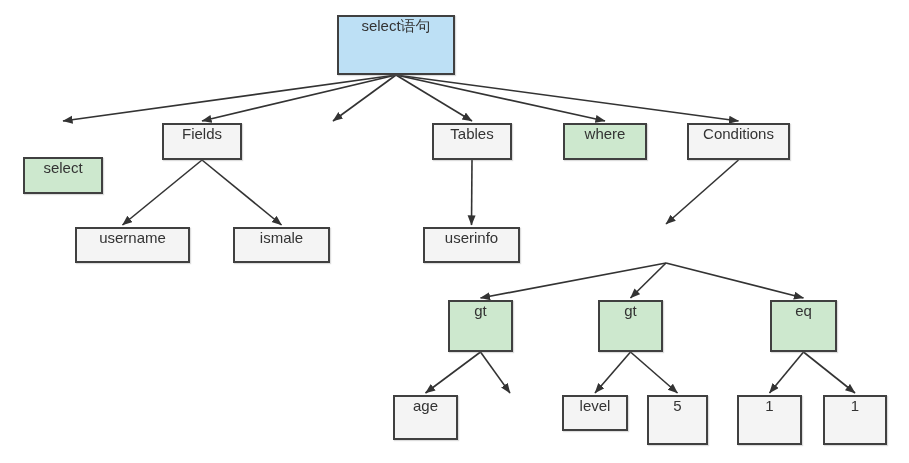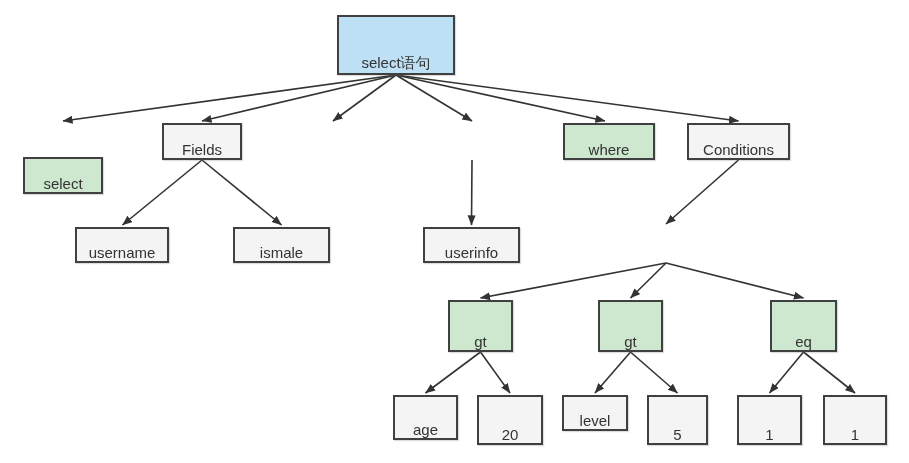--- a/index.html
+++ b/index.html
@@ -24,21 +24,21 @@
   #nodes-layer {
     position: absolute;
     left: 0; top: 0;
     width: 909px; height: 463px;
   }
   .node {
     position: absolute;
     box-sizing: border-box;
     border: 2px solid var(--border, #404040);
     display: flex;
-    align-items: flex-end;
+    align-items: flex-start;
     justify-content: center;
     font-size: 15px;
     color: var(--text, #333333);
     box-shadow: 1px 1px 1px rgba(120,120,120,0.25);
     white-space: nowrap;
   }
   .node.root    { background: var(--root-fill, #bde0f5); }
   .node.keyword { background: var(--keyword-fill, #cde8ce); }
   .node.plain   { background: var(--plain-fill, #f4f4f4); }
 </style>
@@ -77,50 +77,50 @@
   <div id="nodes-layer">
       <div class="node root" style="left: 337px; top: 15px; width: 118px; height: 60px;">
         <span>select语句</span>
       </div>
       <div class="node keyword" style="left: 23px; top: 123px; width: 80px; height: 37px; margin-top: 34px;">
         <span>select</span>
       </div>
       <div class="node plain" style="left: 162px; top: 123px; width: 80px; height: 37px;">
         <span>Fields</span>
       </div>
-      <div class="node keyword" style="left: 563px; top: 123px; width: 92px; height: 37px;">
+      <div class="node plain" style="left: 432px; top: 123px; width: 80px; height: 37px;">
+        <span>Tables</span>
+      </div>
+      <div class="node keyword" style="left: 563px; top: 123px; width: 84px; height: 37px;">
         <span>where</span>
       </div>
       <div class="node plain" style="left: 687px; top: 123px; width: 103px; height: 37px;">
         <span>Conditions</span>
       </div>
-      <div class="node plain" style="left: 75px; top: 227px; width: 94px; height: 36px;">
+      <div class="node plain" style="left: 75px; top: 227px; width: 115px; height: 36px;">
         <span>username</span>
       </div>
       <div class="node plain" style="left: 423px; top: 227px; width: 97px; height: 36px;">
         <span>userinfo</span>
       </div>
       <div class="node plain" style="left: 233px; top: 227px; width: 97px; height: 36px;">
         <span>ismale</span>
       </div>
       <div class="node keyword" style="left: 448px; top: 300px; width: 65px; height: 52px;">
         <span>gt</span>
       </div>
       <div class="node keyword" style="left: 598px; top: 300px; width: 65px; height: 52px;">
         <span>gt</span>
       </div>
       <div class="node keyword" style="left: 770px; top: 300px; width: 67px; height: 52px;">
         <span>eq</span>
       </div>
       <div class="node plain" style="left: 393px; top: 395px; width: 65px; height: 45px;">
         <span>age</span>
       </div>
-      <div class="node plain" style="left: 477px; top: 395px; width: 66px; height: 50px;">
-        <span>20</span>
-      </div>
       <div class="node plain" style="left: 562px; top: 395px; width: 66px; height: 36px;">
         <span>level</span>
       </div>
       <div class="node plain" style="left: 647px; top: 395px; width: 61px; height: 50px;">
         <span>5</span>
       </div>
       <div class="node plain" style="left: 737px; top: 395px; width: 65px; height: 50px;">
         <span>1</span>
       </div>
       <div class="node plain" style="left: 823px; top: 395px; width: 64px; height: 50px;">

